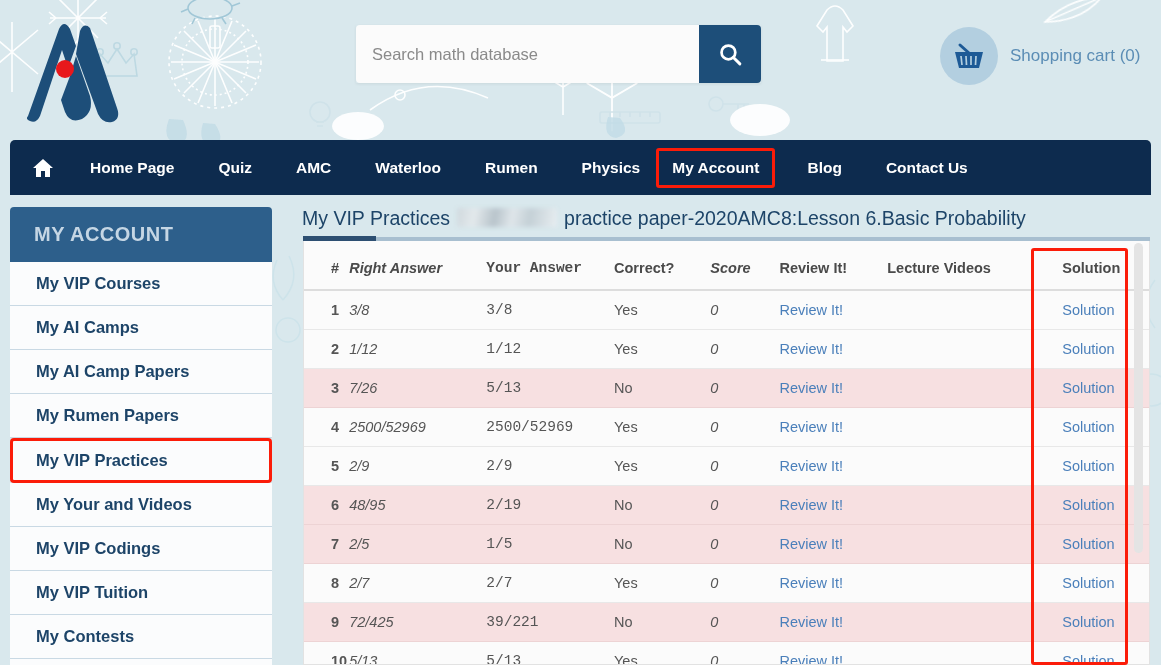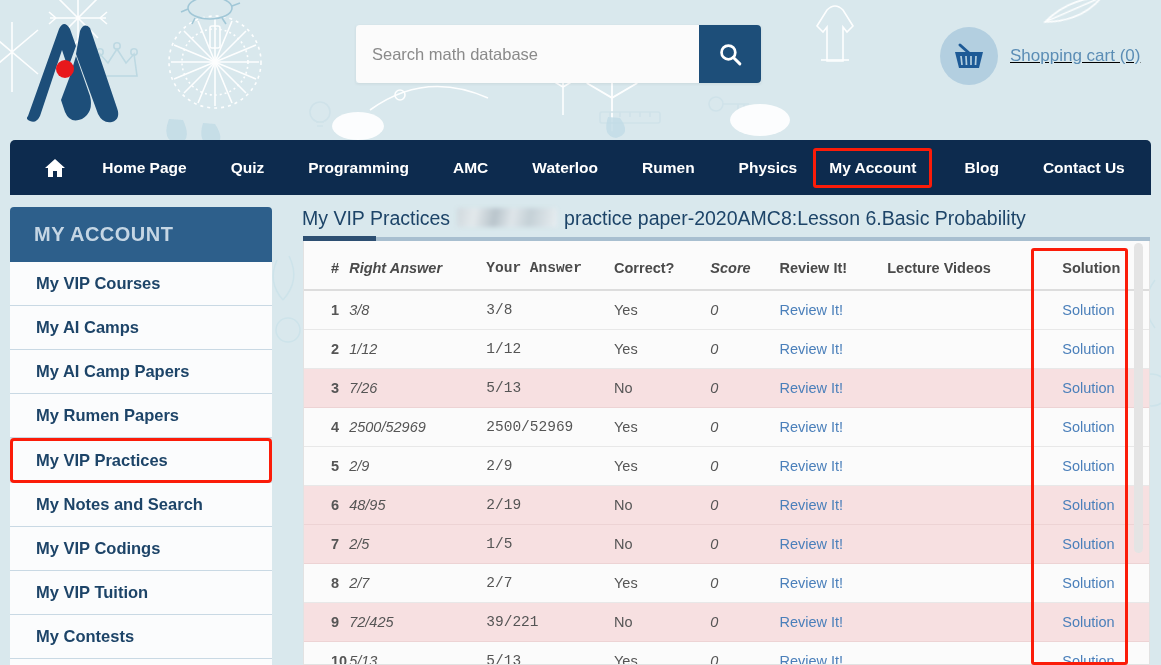--- a/index.html
+++ b/index.html
@@ -37,39 +37,39 @@
     border-radius: 4px 0 0 4px;
   }
   #search-input::placeholder { color: #8a8a8a; }
   #search-button {
     width: 62px; background: #1d4e79; border: none;
     border-radius: 0 4px 4px 0; cursor: pointer;
     display: flex; align-items: center; justify-content: center;
   }
   #cart-area {
     position: absolute; left: 940px; top: 27px;
-    display: flex; align-items: center; gap: 12px; cursor: pointer; text-decoration: underline;
+    display: flex; align-items: center; gap: 12px; cursor: pointer;
   }
   #cart-icon-circle {
     width: 58px; height: 58px; border-radius: 50%;
     background: #b3cfe0;
     display: flex; align-items: center; justify-content: center;
   }
   #cart-label {
     font-size: 17px; color: #5b8db5; white-space: nowrap;
   }
 
   
   #main-nav {
     position: absolute; left: 10px; top: 140px;
     width: 1141px; height: 55px;
     background: #0d2b4e;
     border-radius: 5px 5px 0 0;
     z-index: 3;
-    display: flex; align-items: center; justify-content: center;
+    display: flex; align-items: center;
   }
   .nav-item {
     color: #ffffff; font-size: 15.5px; font-weight: bold;
     padding: 8px 14px; cursor: pointer; white-space: nowrap;
     position: relative;
   }
   #nav-home-icon-wrap { padding-left: 22px; padding-right: 22px; display:flex; align-items:center; }
   .nav-spacer-1 { margin-left: 16px; }
   #nav-item-my-account { border: 3px solid #fb1c09; border-radius: 3px; padding: 8px 13px; margin: 0 2px; }
 
@@ -324,38 +324,37 @@
 </div>
 
 <div id="main-nav">
   <div id="nav-home-icon-wrap">
     <svg width="22" height="20" viewBox="0 0 22 20">
       <path d="M11 1 L21 10 H18 V19 H13 V13 H9 V19 H4 V10 H1 Z" fill="#ffffff"></path>
     </svg>
   </div>
   <div class="nav-item">Home Page</div>
   <div class="nav-item nav-spacer-1">Quiz</div>
-  <div class="nav-item nav-spacer-1">Programming</div>
   <div class="nav-item nav-spacer-1">AMC</div>
   <div class="nav-item nav-spacer-1">Waterloo</div>
   <div class="nav-item nav-spacer-1">Rumen</div>
   <div class="nav-item nav-spacer-1">Physics</div>
   <div class="nav-item" id="nav-item-my-account">My Account</div>
   <div class="nav-item nav-spacer-1">Blog</div>
   <div class="nav-item nav-spacer-1">Contact Us</div>
 </div>
 
 <div id="sidebar">
   <div id="sidebar-header">MY ACCOUNT</div>
   <div class="sidebar-item">My VIP Courses</div>
   <div class="sidebar-item">My AI Camps</div>
   <div class="sidebar-item">My AI Camp Papers</div>
   <div class="sidebar-item">My Rumen Papers</div>
   <div class="sidebar-item highlighted">My VIP Practices</div>
-  <div class="sidebar-item">My Notes and Search</div>
+  <div class="sidebar-item">My Your and Videos</div>
   <div class="sidebar-item">My VIP Codings</div>
   <div class="sidebar-item">My VIP Tuition</div>
   <div class="sidebar-item">My Contests</div>
   <div class="sidebar-item">My Assessment Summary</div>
 </div>
 
 <div id="content-title">
   <span>My VIP Practices</span>
   <span id="redacted-name"></span>
   <span>practice paper-2020AMC8:Lesson 6.Basic Probability</span>

